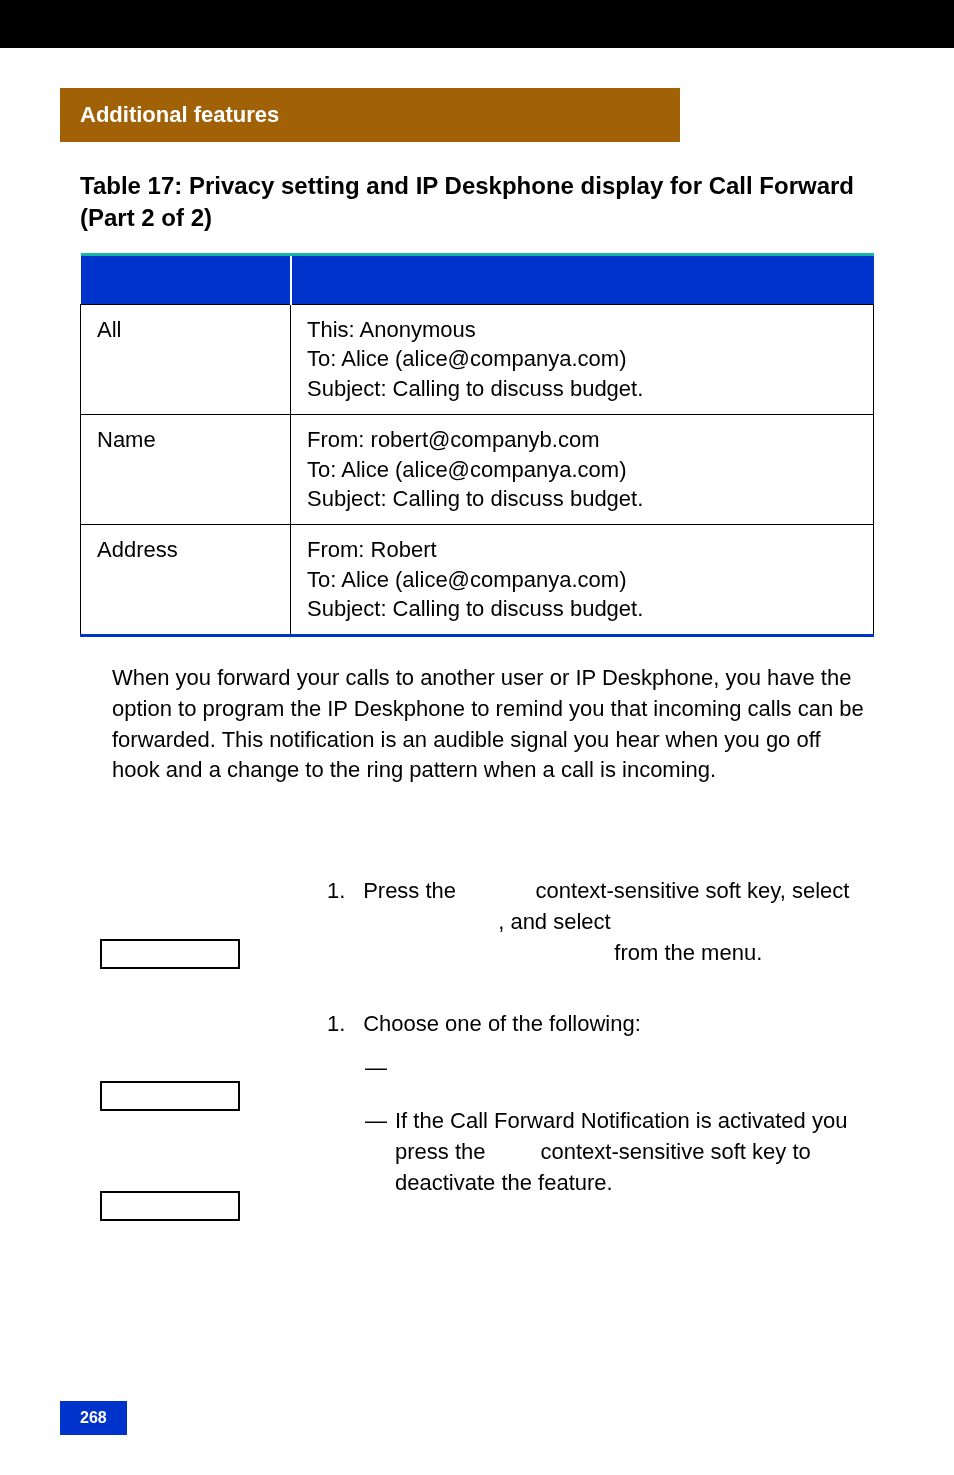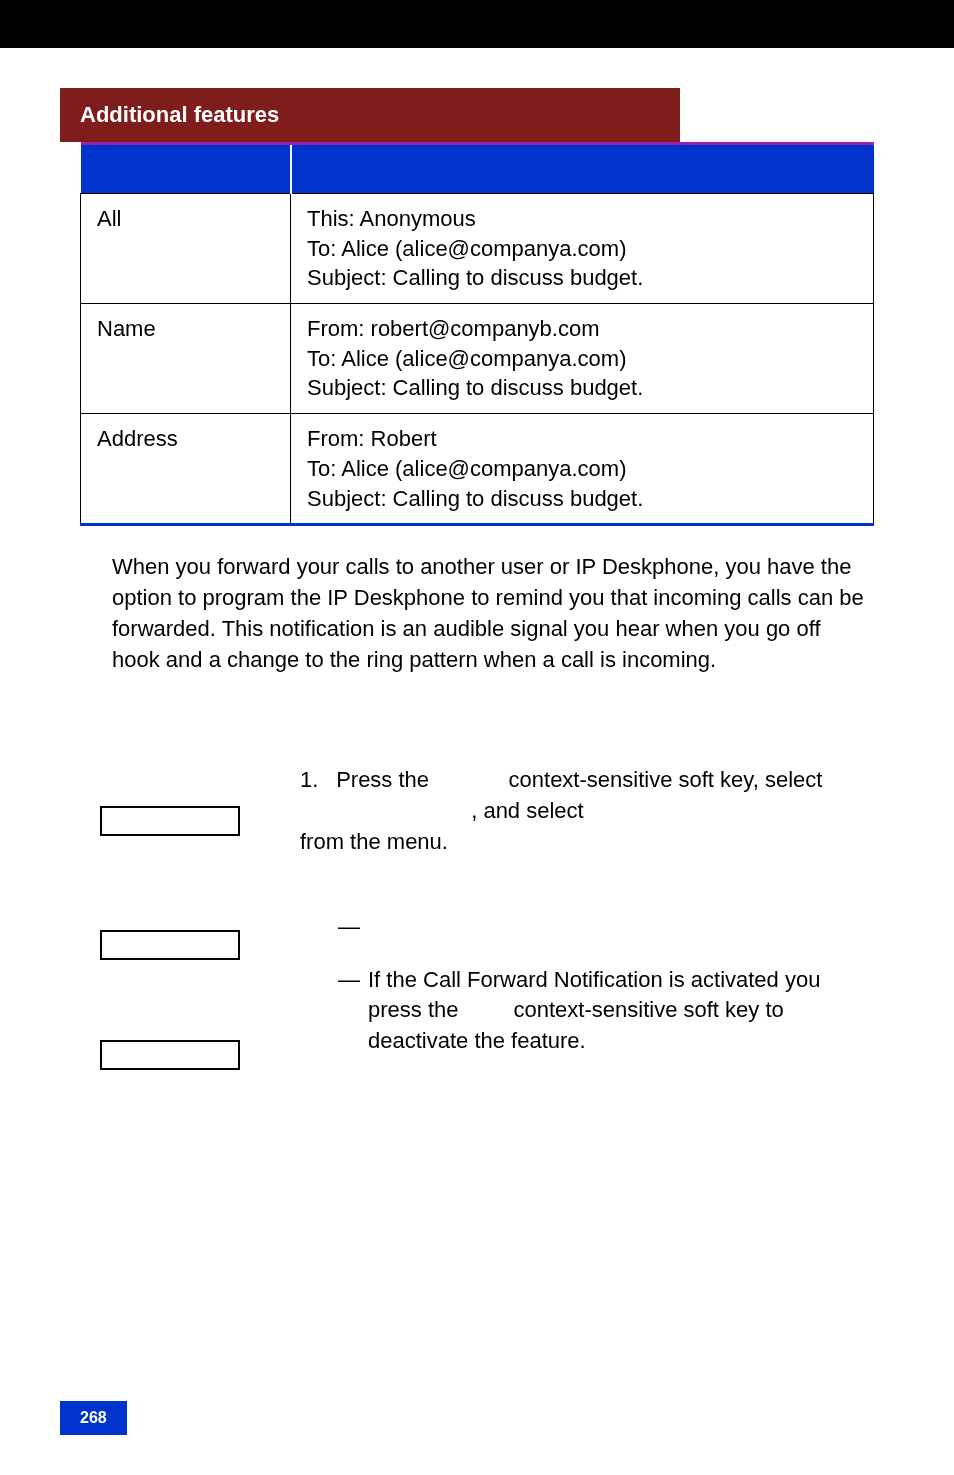--- a/index.html
+++ b/index.html
@@ -9,21 +9,21 @@
       height: 1475px;
       background: #fff;
       position: relative;
     }
     .top-black-bar {
       width: 100%;
       height: 48px;
       background: #000;
     }
     .section-header {
-      background: #7f1d1d;
+      background: #a16207;
       color: #fff;
       font-weight: bold;
       font-size: 22px;
       padding: 14px 20px;
       margin: 40px 60px 0 60px;
       width: 620px;
     }
     .content {
       padding: 0 80px;
     }
@@ -50,36 +50,37 @@
       border: 1.5px solid #000;
       padding: 10px 16px;
       font-size: 22px;
       line-height: 1.35;
       vertical-align: top;
     }
     table.privacy td.label-cell {
       width: 210px;
     }
     table.privacy {
-      border-top: 3px solid #a21caf;
+      border-top: 3px solid #14b8a6;
       border-bottom: 3px solid #0033cc;
     }
     .body-paragraph {
       font-size: 22px;
       line-height: 1.4;
       margin-top: 26px;
       margin-left: 32px;
     }
     .steps-block {
       margin-top: 90px;
     }
     .step-row {
       display: flex;
-      align-items: center;
+      align-items: flex-end;
       margin-bottom: 40px;
+      gap: 27px;
     }
     .step-row .button-col {
       width: 220px;
       flex-shrink: 0;
       padding-top: 18px;
     }
     .softkey-btn {
       width: 140px;
       height: 30px;
       border: 2px solid #000;
@@ -123,20 +124,21 @@
     }
   </style>
 </head>
 <body>
 
 <div class="top-black-bar"></div>
 
 <div class="section-header">Additional features</div>
 
 <div class="content">
+  <div class="table-title">Table 17: Privacy setting and IP Deskphone display for Call Forward (Part 2 of 2)</div>
 
   <table class="privacy">
     <thead>
       <tr>
         <th></th>
         <th></th>
       </tr>
     </thead>
     <tbody>
       <tr>
@@ -185,20 +187,24 @@
         <span> from the menu.</span>
       </div>
     </div>
 
     <div class="step-row">
       <div class="button-col">
         <div class="softkey-btn" style="margin-top: 6px;"></div>
         <div class="softkey-btn" style="margin-top: 80px;"></div>
       </div>
       <div class="text-col">
+        <div>
+          <span class="step-number">1.</span>
+          <span>Choose one of the following:</span>
+        </div>
         <div class="sub-list">
           <div class="sub-item">
             <div class="dash">—</div>
           </div>
           <div class="sub-item">
             <div class="dash">—</div>
             <div class="sub-text">
               <span>If the Call Forward Notification is activated you press the </span>
               <span>&nbsp;&nbsp;&nbsp;&nbsp;&nbsp;&nbsp;&nbsp;</span>
               <span> context-sensitive soft key to deactivate the feature.</span>

